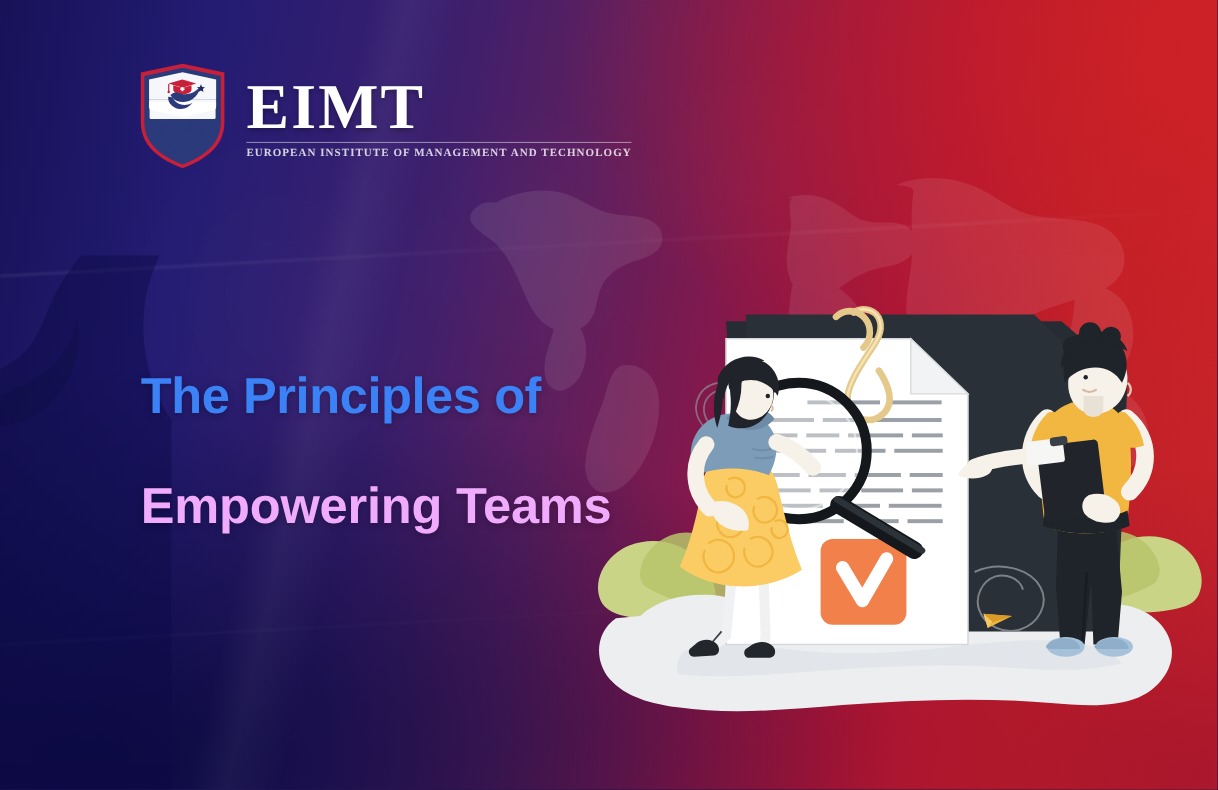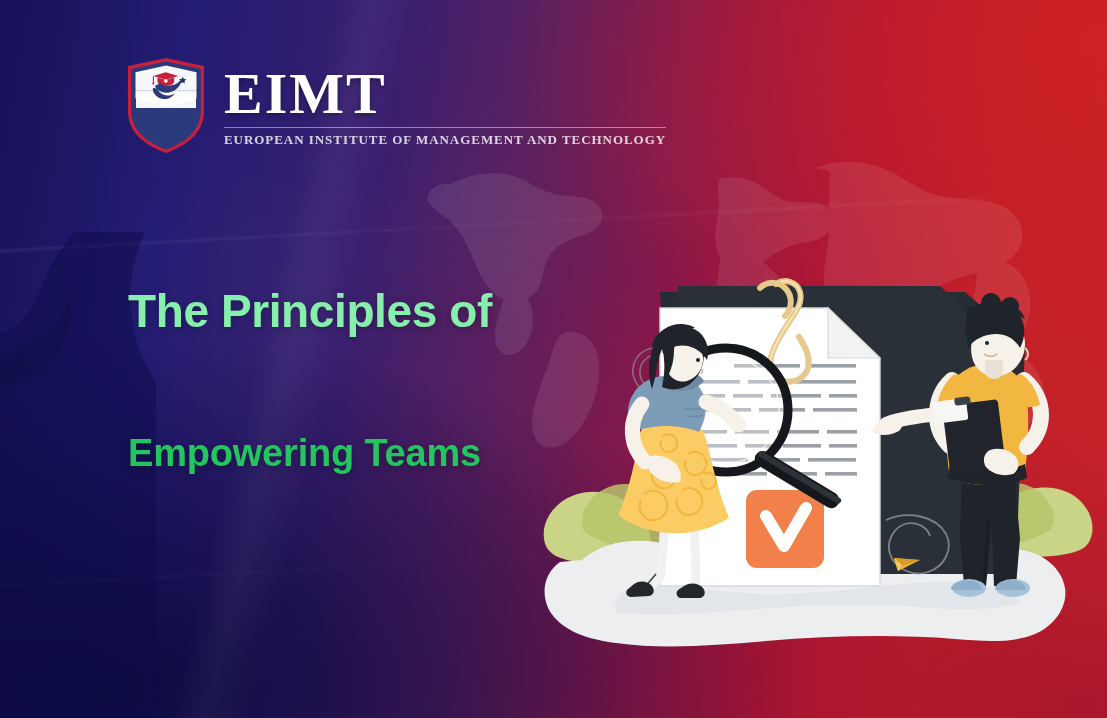--- a/index.html
+++ b/index.html
@@ -76,34 +76,35 @@
   .logo-shield{width:84px;height:97px;flex:none;}
   .logo-word{margin-left:16px;padding-top:4px;}
   .logo-word .eimt{
     font-family:"Liberation Serif",serif;font-weight:700;
     font-size:58px;line-height:.92;letter-spacing:2px;color:#ffffff;
     text-shadow:0 2px 5px rgba(0,0,0,.35);
   }
   .logo-rule{height:1px;background:rgba(255,255,255,.45);margin:6px 0 4px;}
   .logo-word .sub{
     font-family:"Liberation Serif",serif;font-weight:700;
-    font-size:13px;letter-spacing:.95px;color:rgba(255,255,255,.80);
+    font-size:10px;letter-spacing:.95px;color:rgba(255,255,255,.80);
     white-space:nowrap;
   }
 
   
   .headline{position:absolute;left:128px;top:281px;width:470px;}
   .headline .l1,.headline .l2{
-    font-size:46px;font-weight:700;color:#86efac;line-height:1.33;
+    font-size:46px;font-weight:700;color:#3b82f6;line-height:1.33;
     letter-spacing:-.4px;white-space:nowrap;
     text-shadow:0 2px 7px rgba(0,0,0,.28);
+    margin-top:48px;
   }
   .subhead{position:absolute;left:128px;top:428px;width:470px;}
   .subhead .l1,.subhead .l2{
-    font-size:38px;font-weight:700;color:#22c55e;line-height:1.35;
+    font-size:46px;font-weight:700;color:#f0abfc;line-height:1.35;
     letter-spacing:-.2px;white-space:nowrap;
     text-shadow:0 2px 7px rgba(0,0,0,.26);
   }
 
   
   .illo{position:absolute;left:538px;top:268px;width:560px;height:382px;}
 </style>
 </head>
 <body>
 

